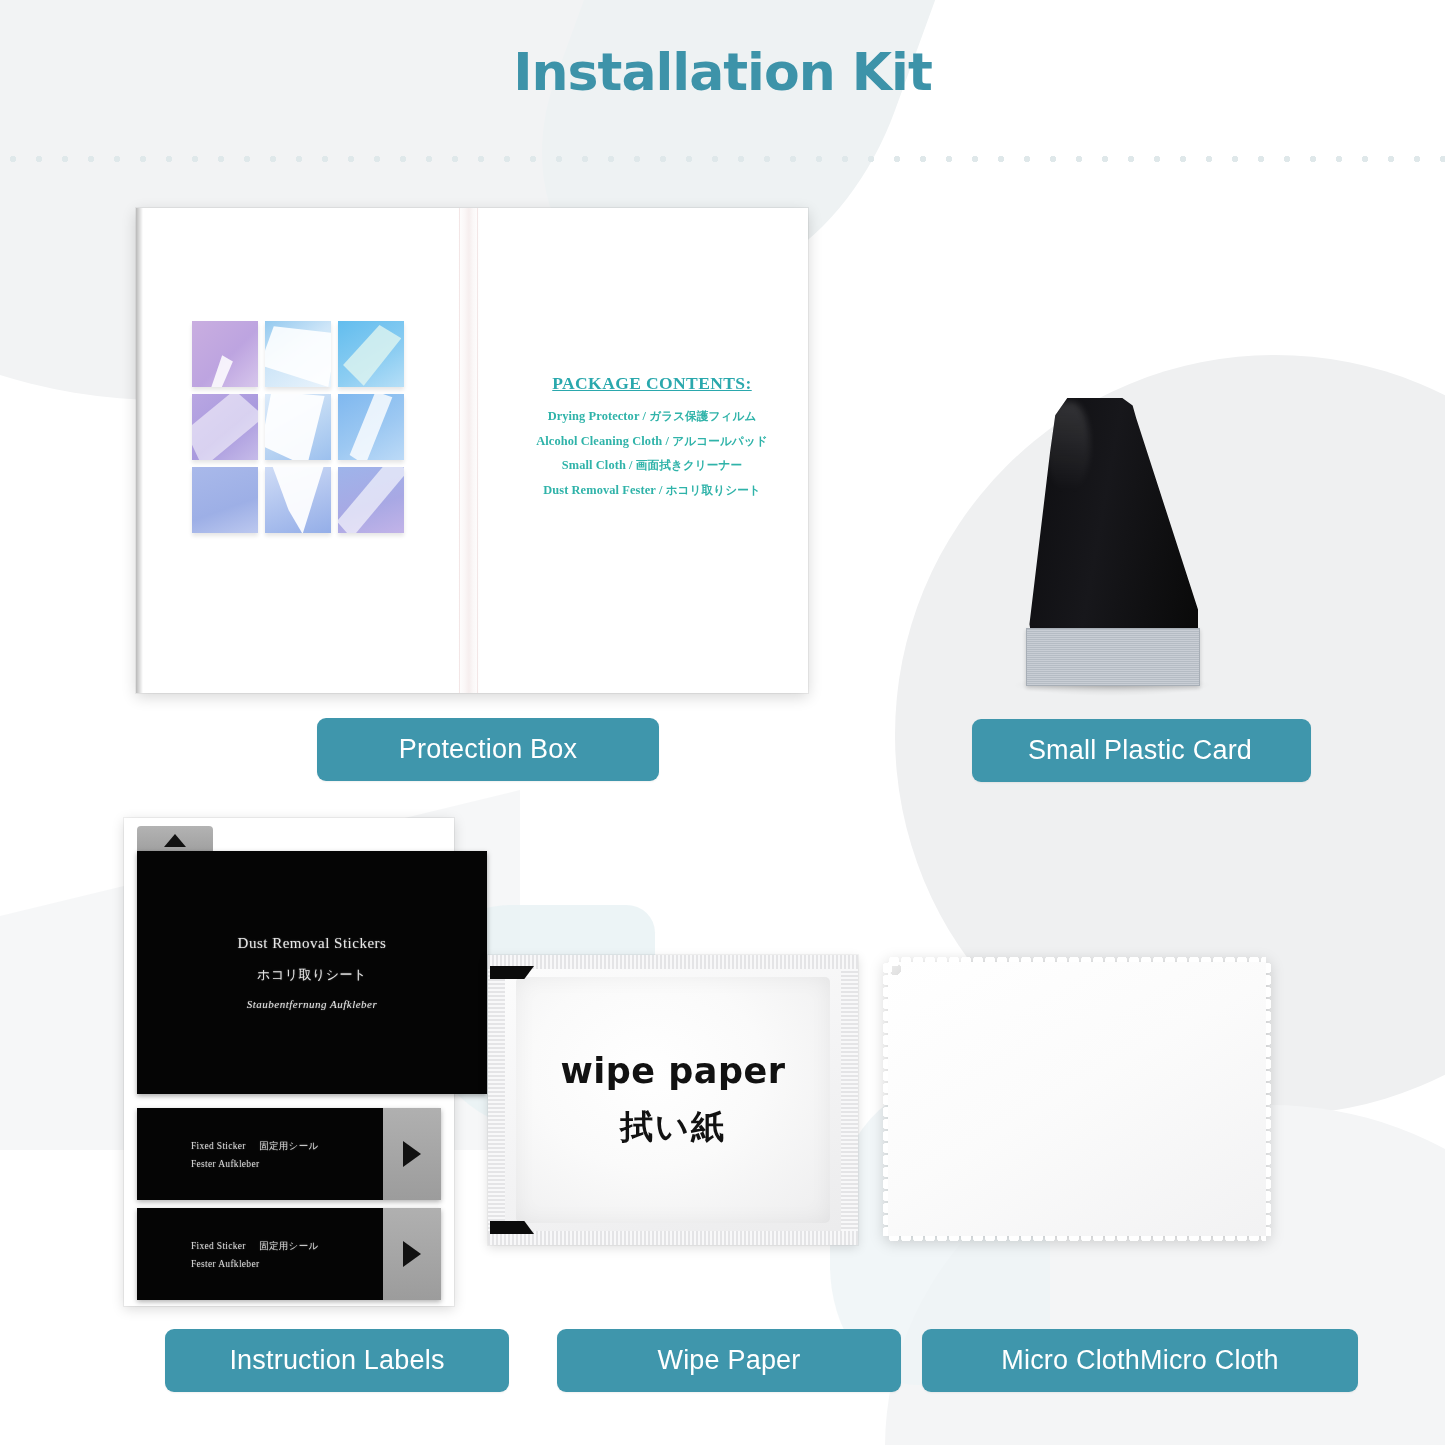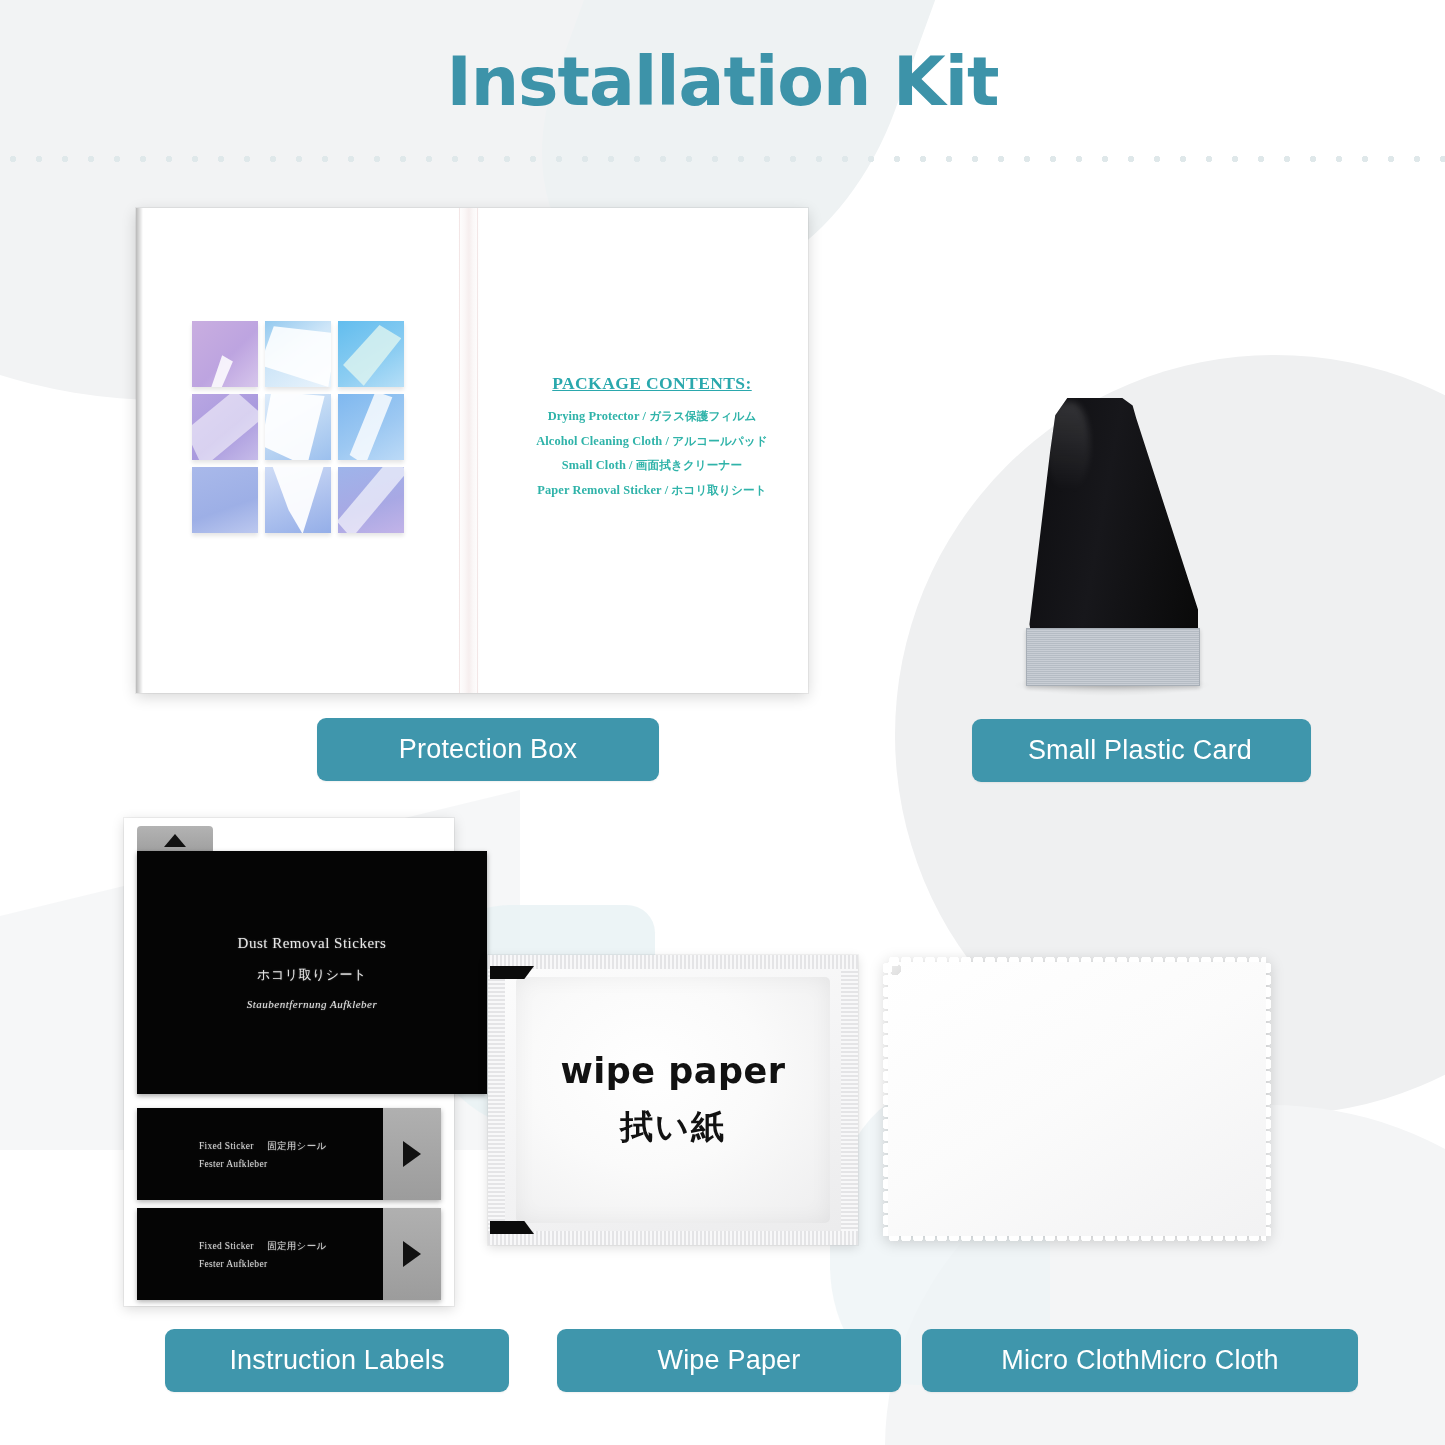--- a/index.html
+++ b/index.html
@@ -52,21 +52,21 @@
   .dotted-rule{
     position:absolute;left:0;top:152px;width:1445px;height:14px;
     background-image:radial-gradient(circle, #dfe8ea 3.1px, rgba(255,255,255,0) 3.4px);
     background-size:26px 14px;background-repeat:repeat-x;
     background-position:left center;
   }
 
   
   #title{
     position:absolute;left:0;top:42px;width:1445px;text-align:center;
-    font-size:68px;font-weight:bold;letter-spacing:-1px;
+    font-size:52px;font-weight:bold;letter-spacing:-1px;
     color:#3d93a9;z-index:4;
     font-family:"DejaVu Sans",sans-serif;
   }
 
   
   .pill{
     position:absolute;z-index:6;
     background:#3f96ac;color:#ffffff;
     border-radius:9px;
     display:flex;align-items:center;justify-content:center;
@@ -222,21 +222,21 @@
   .strip{
     position:absolute;left:13px;width:304px;height:92px;
     background:#050505;display:flex;align-items:stretch;
     box-shadow:0 2px 5px rgba(0,0,0,.3);
   }
   .strip .txt{
     flex:1;display:flex;flex-direction:column;justify-content:center;padding-left:22px;
   }
   .strip .txt .sl{
     color:#dcdcdc;font-family:"Liberation Serif",serif;font-size:9.5px;
-    letter-spacing:.3px;margin:3px 8px;filter:blur(.45px);
+    letter-spacing:.3px;margin:3px 0;filter:blur(.45px);
     text-shadow:0 0 2px rgba(255,255,255,.3);
     padding-left:32px;
   }
   .strip .txt .sl .jp{font-family:"DejaVu Sans",sans-serif;}
   .strip .arrow{
     width:58px;background:linear-gradient(180deg,#b0b0b0,#9c9c9c);
     display:flex;align-items:center;justify-content:center;
   }
   #strip-1{top:290px;}
   #strip-2{top:390px;}
@@ -373,21 +373,21 @@
       <span>Alcohol Cleaning Cloth</span>
       <span>/</span>
       <span class="pc-jp">アルコールパッド</span>
     </div>
     <div class="pc-line">
       <span>Small Cloth</span>
       <span>/</span>
       <span class="pc-jp">画面拭きクリーナー</span>
     </div>
     <div class="pc-line">
-      <span>Paper Removal Sticker</span>
+      <span>Dust Removal Fester</span>
       <span>/</span>
       <span class="pc-jp">ホコリ取りシート</span>
     </div>
   </div>
 </div>
 
 <div class="pill" style="left:317px;top:718px;width:274px;">Protection Box</div>
 
 <div id="plastic-card">
   <div class="shadow"></div>

